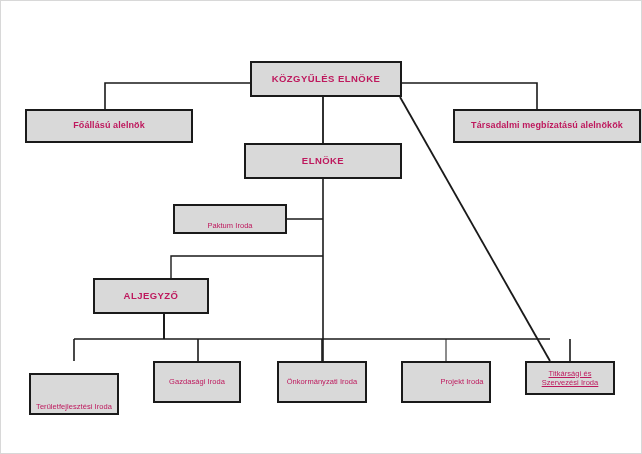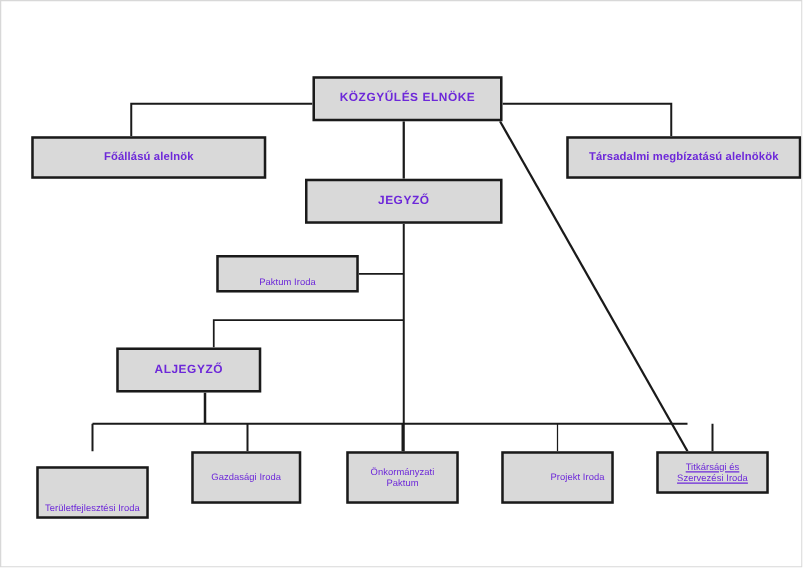--- a/index.html
+++ b/index.html
@@ -19,21 +19,21 @@
   }
   .node {
     position: absolute;
     box-sizing: border-box;
     background: #d9d9d9;
     border: 2px solid #1a1a1a;
     display: flex;
     align-items: center;
     justify-content: center;
     text-align: center;
-    color: #6d28d9;
+    color: #be185d;
     line-height: 1.25;
     padding: 2px 4px;
     z-index: 3;
   }
   .node-label {
     display: block;
     width: 100%;
   }
   .lvl-exec .node-label {
     font-weight: bold;
@@ -81,43 +81,43 @@
       <path d="M 73 338 L 73 360" class="edge-line" stroke-width="1.6"></path>
       <path d="M 197 338 L 197 360" class="edge-line" stroke-width="1.6"></path>
       <path d="M 321 338 L 321 360" class="edge-line" stroke-width="1.6"></path>
       <path d="M 445 338 L 445 360" class="edge-line" stroke-width="1"></path>
       <path d="M 569 338 L 569 360" class="edge-line" stroke-width="1.6"></path>
     </svg>
   <div id="node-layer">
       <div class="node lvl-exec" style="left: 249px; top: 60px; width: 152px; height: 36px;">
         <span class="node-label">KÖZGYŰLÉS ELNÖKE</span>
       </div>
-      <div class="node lvl-vice" style="left: 24px; top: 108px; width: 188px; height: 34px;">
+      <div class="node lvl-vice" style="left: 24px; top: 108px; width: 168px; height: 34px;">
         <span class="node-label">Főállású alelnök</span>
       </div>
       <div class="node lvl-vice" style="left: 452px; top: 108px; width: 188px; height: 34px;">
         <span class="node-label">Társadalmi megbízatású alelnökök</span>
       </div>
       <div class="node lvl-exec" style="left: 243px; top: 142px; width: 158px; height: 36px;">
-        <span class="node-label">JEGYZŐ</span>
+        <span class="node-label">ELNÖKE</span>
       </div>
       <div class="node lvl-office" style="left: 172px; top: 203px; width: 114px; height: 30px; align-items: flex-end;">
         <span class="node-label">Paktum Iroda</span>
       </div>
       <div class="node lvl-exec" style="left: 92px; top: 277px; width: 116px; height: 36px;">
         <span class="node-label">ALJEGYZŐ</span>
       </div>
       <div class="node lvl-office" style="left: 28px; top: 372px; width: 90px; height: 42px; align-items: flex-end;">
         <span class="node-label">Területfejlesztési Iroda</span>
       </div>
       <div class="node lvl-office" style="left: 152px; top: 360px; width: 88px; height: 42px;">
         <span class="node-label">Gazdasági Iroda</span>
       </div>
       <div class="node lvl-office" style="left: 276px; top: 360px; width: 90px; height: 42px;">
-        <span class="node-label">Önkormányzati Paktum</span>
+        <span class="node-label">Önkormányzati Iroda</span>
       </div>
       <div class="node lvl-office" style="left: 400px; top: 360px; width: 90px; height: 42px; padding-left: 36px;">
         <span class="node-label">Projekt Iroda</span>
       </div>
       <div class="node lvl-office" style="left: 524px; top: 360px; width: 90px; height: 34px; text-decoration: underline;">
         <span class="node-label">Titkársági és Szervezési Iroda</span>
       </div>
     </div>
 </div>
 

